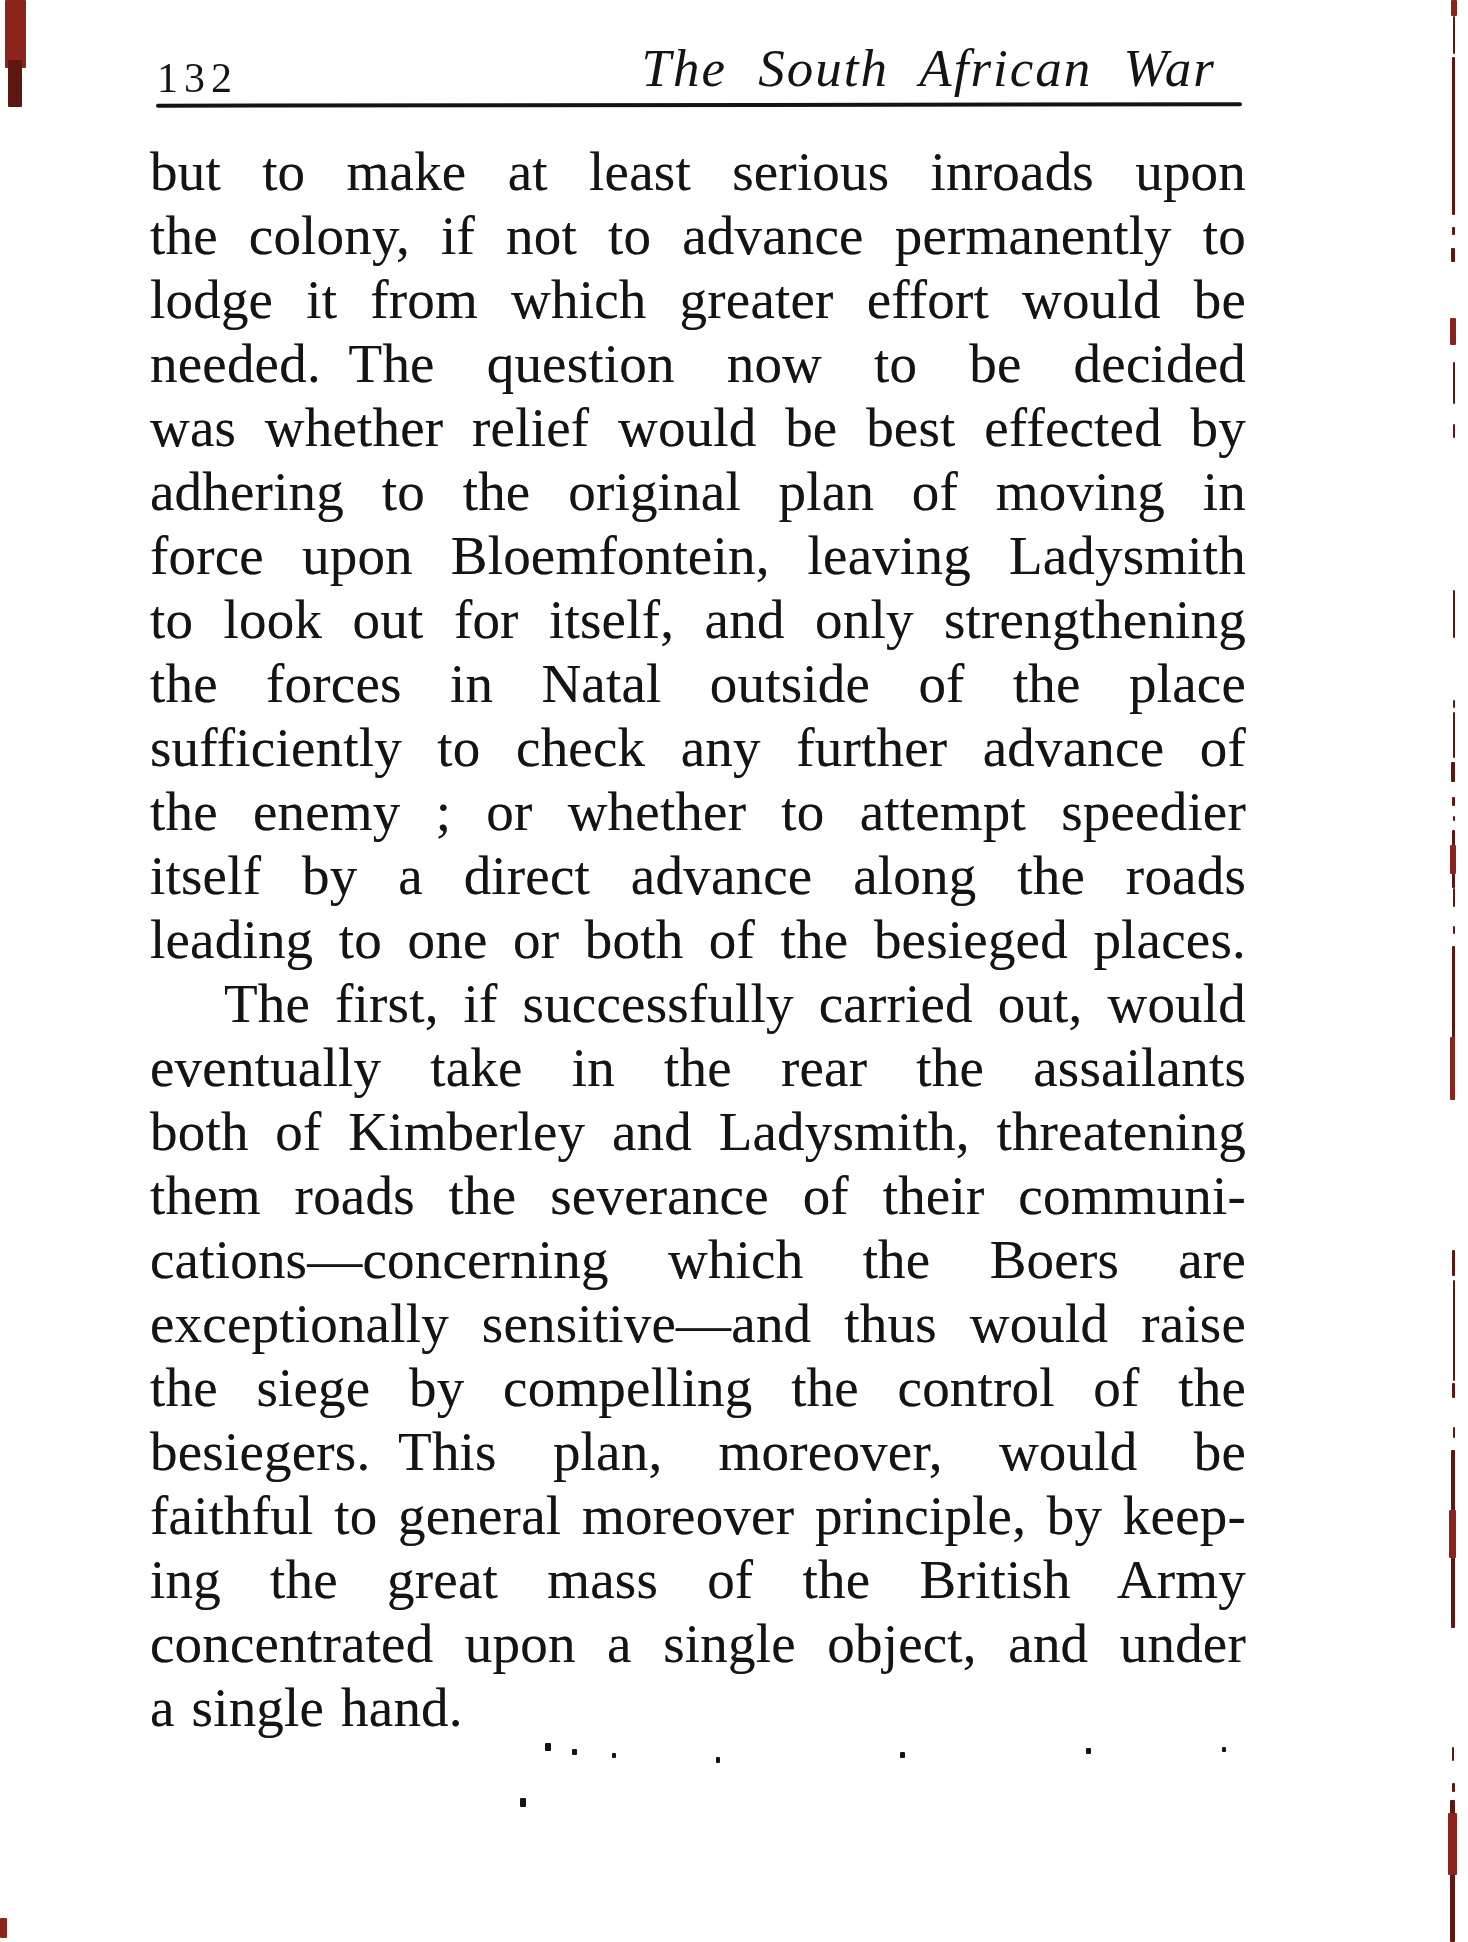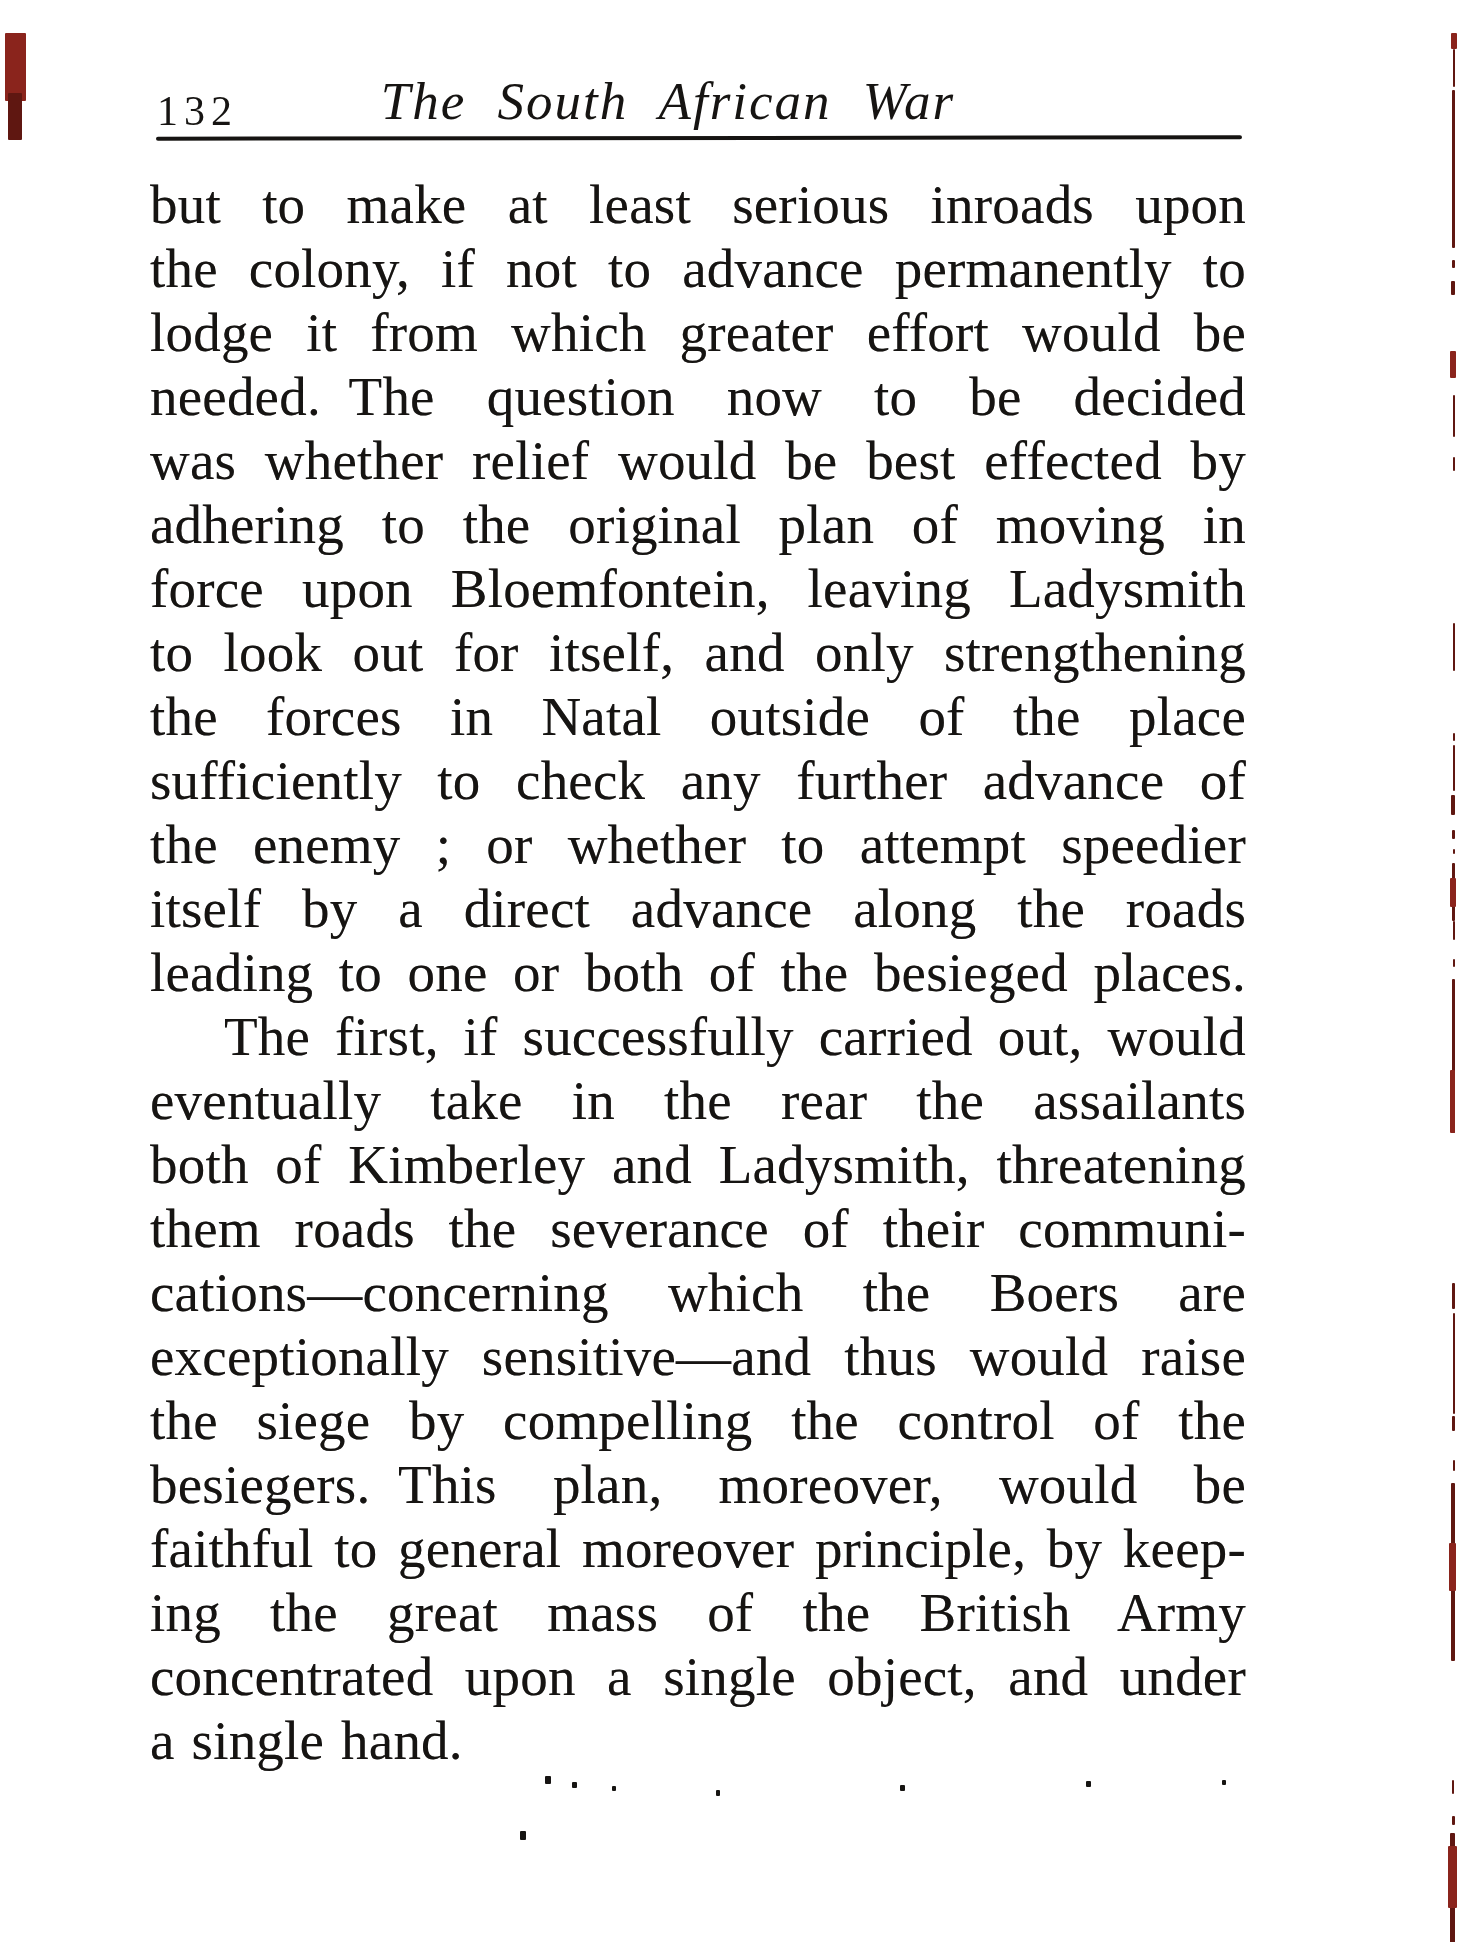--- a/index.html
+++ b/index.html
@@ -10,29 +10,29 @@
   }
   html,body{margin:0;padding:0;}
   body{
     width:1468px;height:1942px;
     background:var(--paper);
     position:relative;
     overflow:hidden;
     font-family:"Liberation Serif", serif;
     color:var(--ink);
   }
-  .page{position:absolute;inset:0;margin-top:33px;}
+  .page{position:absolute;inset:0;}
   .page-number{
     position:absolute;left:157px;top:54px;
     font-size:42px;letter-spacing:6px;
     color:var(--ink);
   }
   .running-title{
     position:absolute;left:120px;top:38px;width:1096px;
-    text-align:center;
+    text-align:right;
     font-style:italic;
     font-size:53px;
     letter-spacing:2px;
     word-spacing:16px;
     color:var(--ink);
   }
   .header-rule{
     position:absolute;left:156px;top:103px;width:1086px;height:4px;
     background:var(--ink);
     transform:rotate(-0.08deg);

